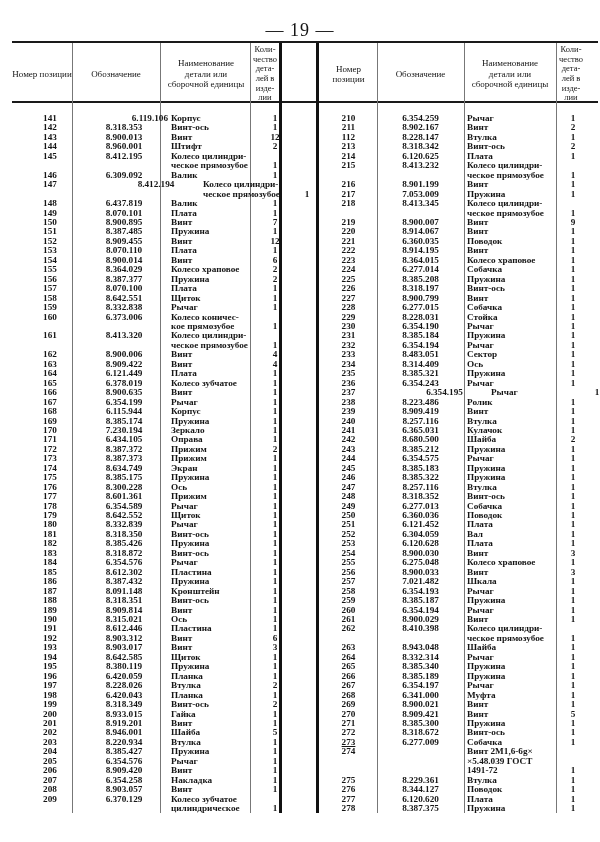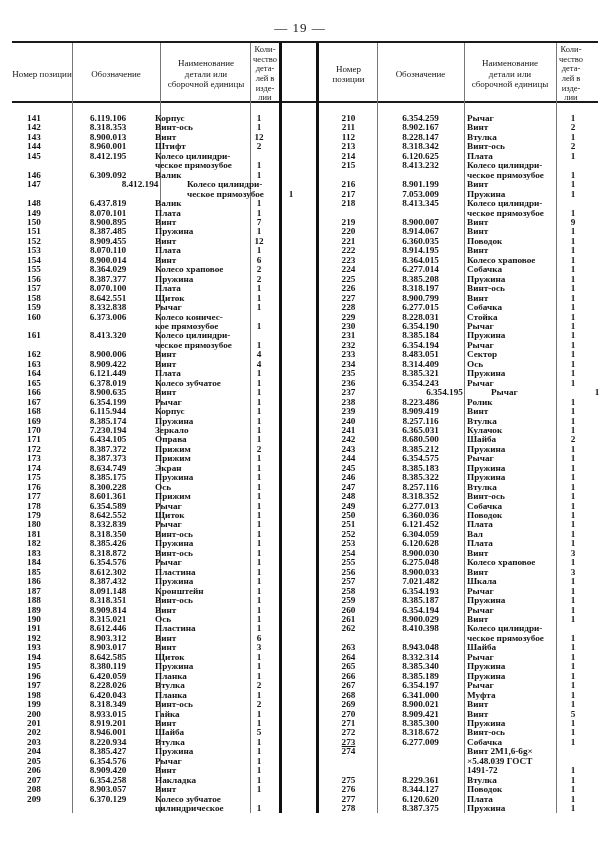--- a/index.html
+++ b/index.html
@@ -1,19 +1,19 @@
 <!DOCTYPE html>
 <html><head>
 <meta charset="utf-8">
 <style>
   html, body { margin:0; padding:0; background:#fff; }
   body { width:600px; height:842px; position:relative; overflow:hidden;
          font-family:"Liberation Serif","DejaVu Serif",serif; color:#151515; }
   .page-num { position:absolute; top:20px; left:0; width:600px; text-align:center;
-              font-size:13px; letter-spacing:1px; }
+              font-size:18px; letter-spacing:1px; }
   .hrule { position:absolute; left:12px; width:586px; height:2px; background:#1a1a1a; }
   .vline { position:absolute; width:1px; background:#777; }
   .vthick { position:absolute; width:3px; background:#111; }
   .hdr { position:absolute; top:46px; height:56px; display:flex; align-items:center;
          justify-content:center; text-align:center; font-size:9px; line-height:10.5px; }
   .hdr.small { font-size:8.5px; line-height:9.6px; top:44px; height:60px; }
   .rows { position:absolute; top:114px; font-size:9.2px; line-height:9.45px; }
   .row { display:flex; font-weight:bold; }
   .c-pos { text-align:center; }
   .c-code { text-align:center; }
@@ -42,24 +42,24 @@
 <div class="hdr" style="left:12px;width:60px;">Номер позиции</div>
 <div class="hdr" style="left:72px;width:88px;">Обозначение</div>
 <div class="hdr" style="left:166px;width:80px;">Наименование детали или сборочной единицы</div>
 <div class="hdr small" style="left:252px;width:26px;">Коли-чество дета-лей в изде-лии</div>
 
 <div class="hdr" style="left:320px;width:57px;">Номер позиции</div>
 <div class="hdr" style="left:377px;width:87px;">Обозначение</div>
 <div class="hdr" style="left:470px;width:80px;">Наименование детали или сборочной единицы</div>
 <div class="hdr small" style="left:558px;width:26px;">Коли-чество дета-лей в изде-лии</div>
 
-<div class="rows" id="left-rows" style="left:4px;">
+<div class="rows" id="left-rows" style="left:20px;">
     <div class="row">
       <div class="c-pos" style="width: 60px;">141</div>
-      <div class="c-code" style="width: 88px;">6.119.106</div>
+      <div class="c-code" style="width: 88px; text-align: right;">6.119.106</div>
       <div class="c-name namewrap" style="width: 90px;"><span>Корпус</span></div>
       <div class="c-qty" style="width: 28px; align-self: flex-end;">1</div>
     </div>
     <div class="row">
       <div class="c-pos" style="width: 60px;">142</div>
       <div class="c-code" style="width: 88px;">8.318.353</div>
       <div class="c-name namewrap" style="width: 90px;"><span>Винт-ось</span></div>
       <div class="c-qty" style="width: 28px; align-self: flex-end;">1</div>
     </div>
     <div class="row">

